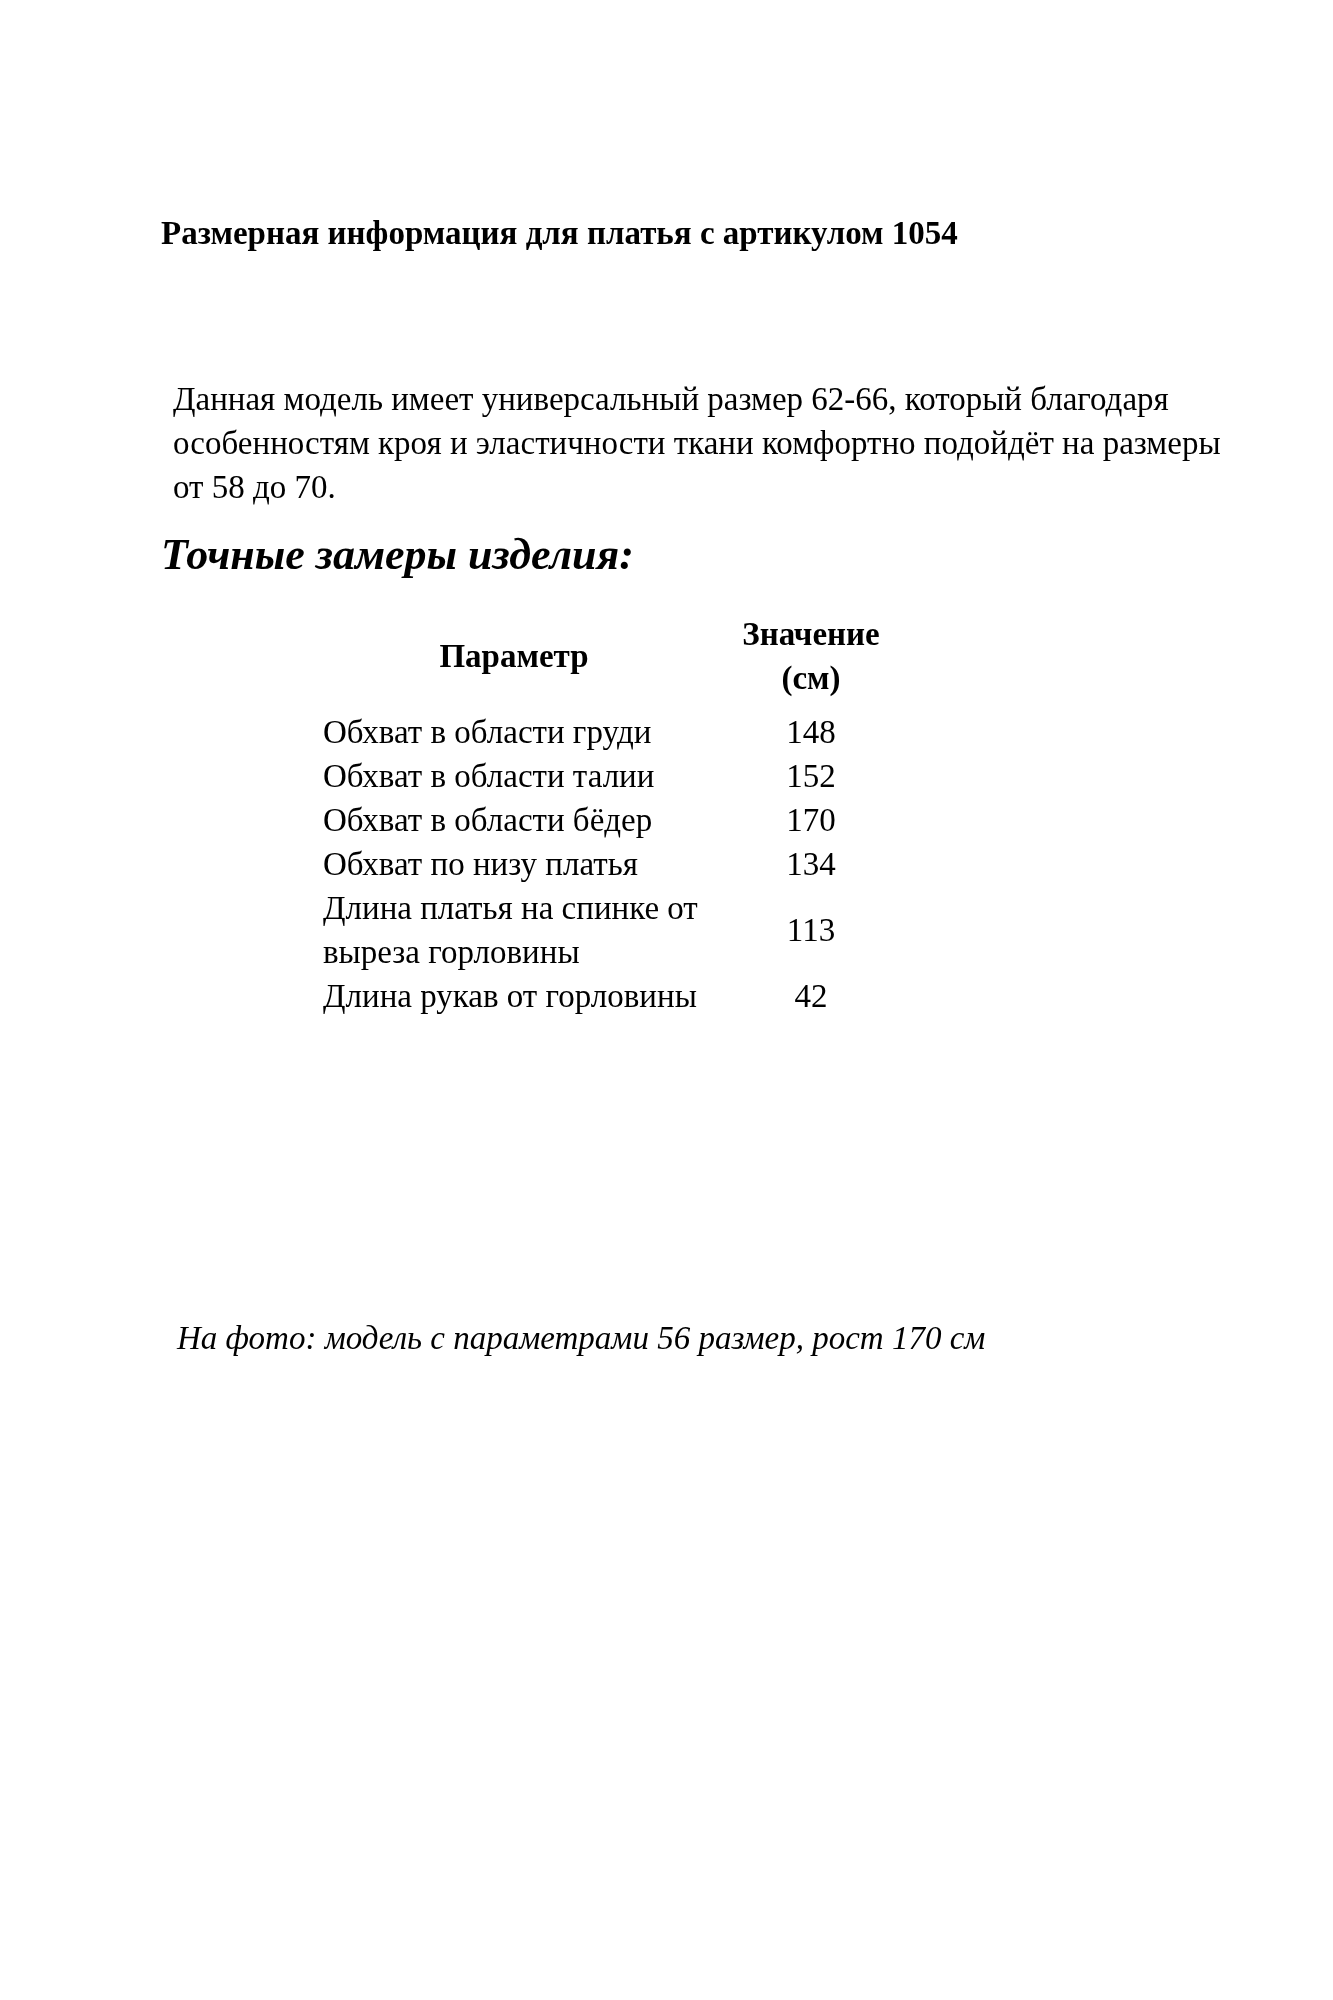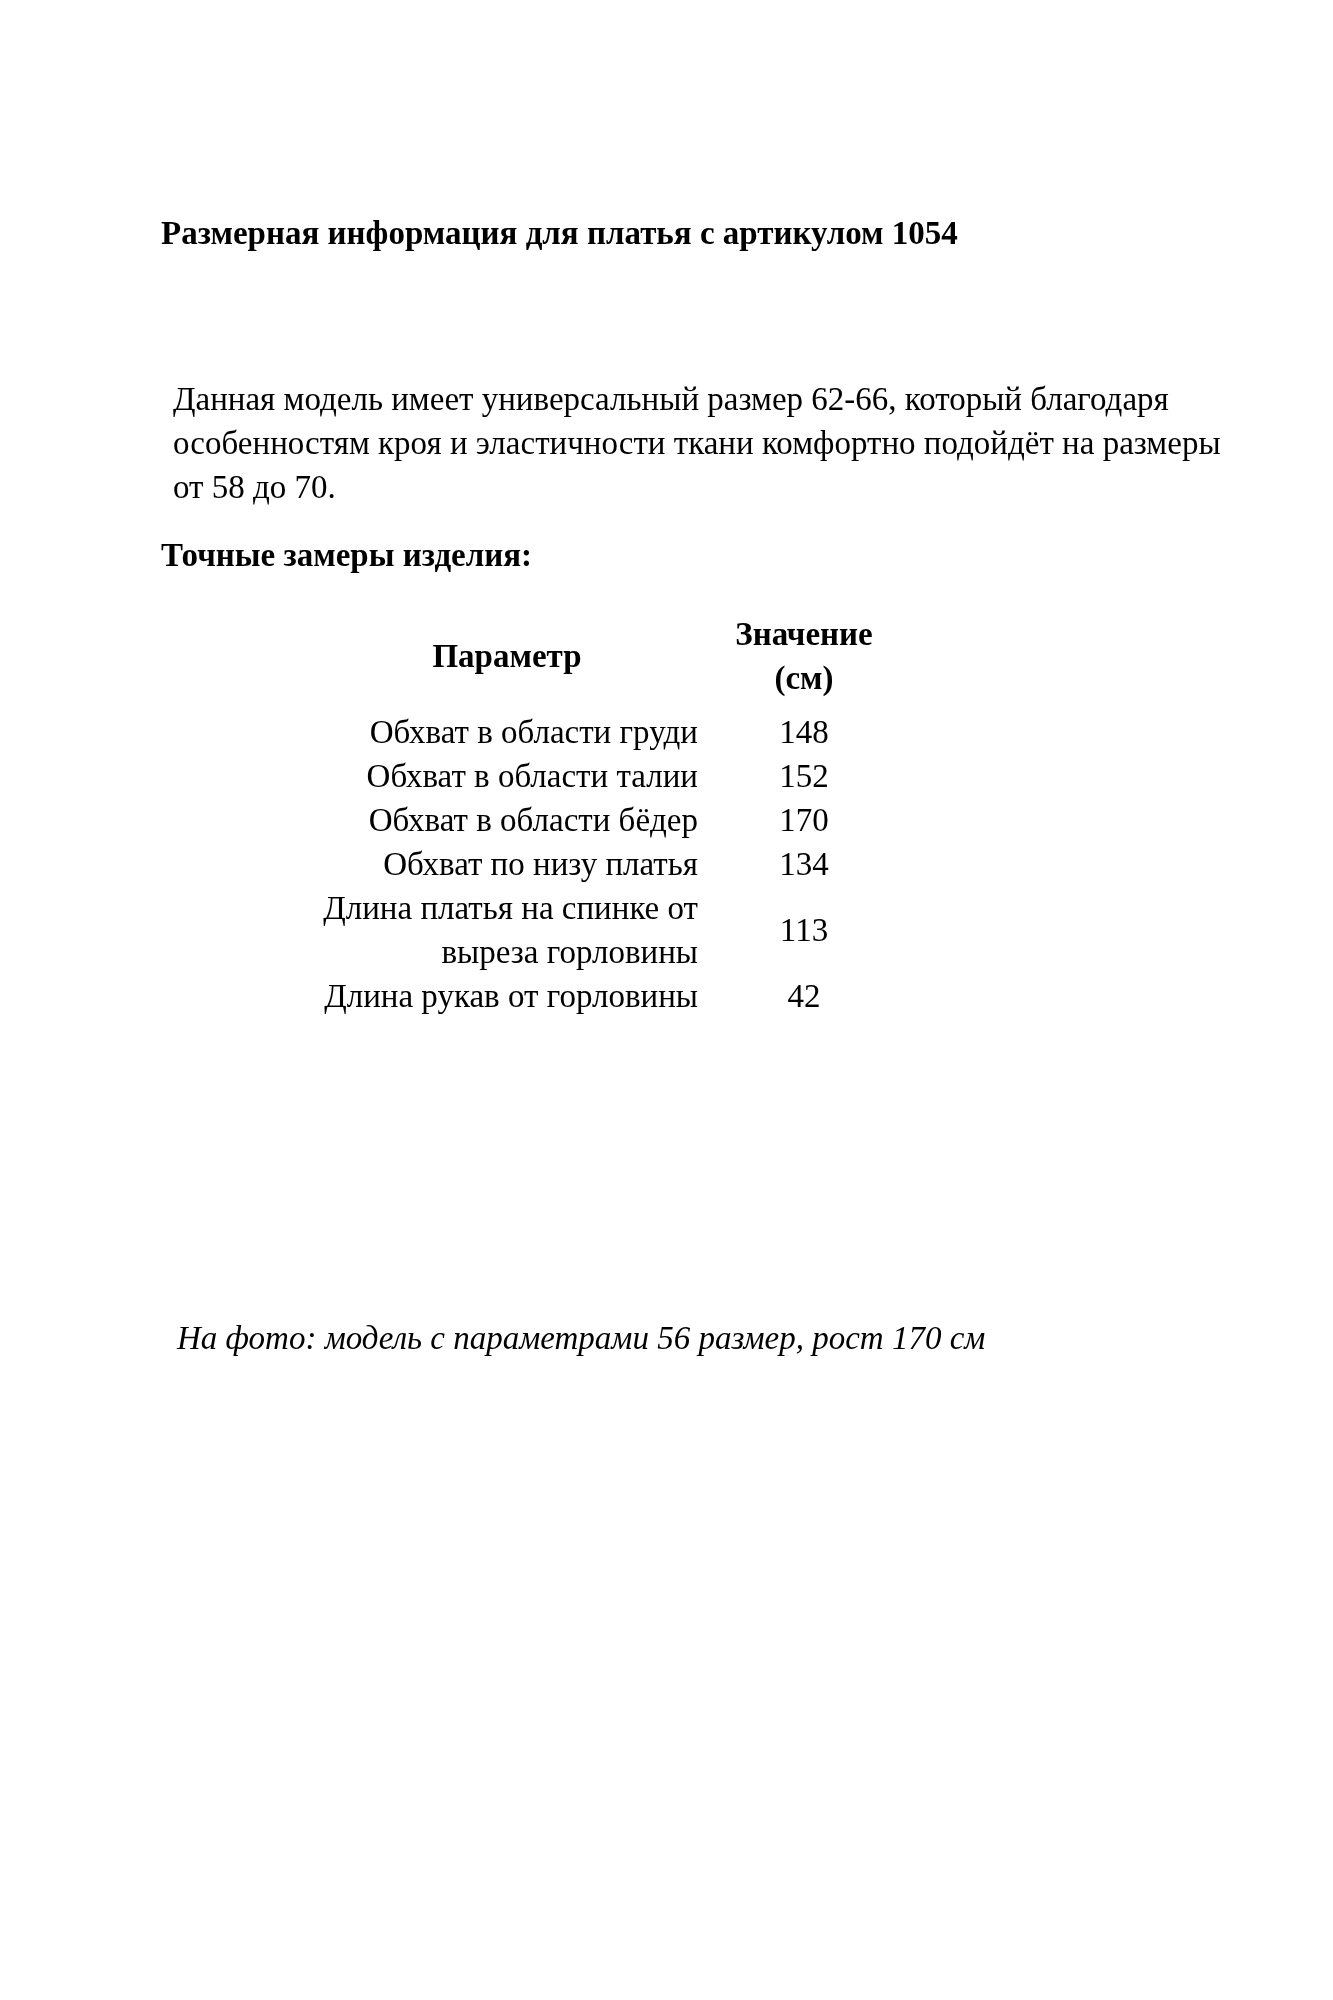--- a/index.html
+++ b/index.html
@@ -37,50 +37,51 @@
       top: 365px;
       width: 1060px;
       font-size: 33px;
       line-height: 44px;
       margin: 12px;
     }
     .subheading {
       position: absolute;
       left: 161px;
       top: 535px;
-      font-size: 33px;
+      font-size: 44px;
       font-weight: bold;
       line-height: 40px;
       margin: 0;
       white-space: nowrap;
+      font-style: italic;
     }
     table.measurements {
       position: absolute;
-      left: 312px;
+      left: 319px;
       top: 612px;
       border-collapse: collapse;
       font-size: 33px;
       line-height: 44px;
     }
     table.measurements th,
     table.measurements td {
       padding: 0 12px 0 4px;
       vertical-align: middle;
     }
     table.measurements th {
       font-weight: bold;
       text-align: center;
       line-height: 44px;
       padding-bottom: 10px;
     }
     th.col-param { width: 382px; }
     th.col-value { width: 180px; }
     td.param-cell {
       width: 382px;
-      text-align: right;
+      text-align: left;
       padding-bottom: 4px;
     }
     td.value-cell {
       text-align: center;
       padding-left: 8px;
     }
     .caption {
       position: absolute;
       left: 161px;
       top: 1302px;

